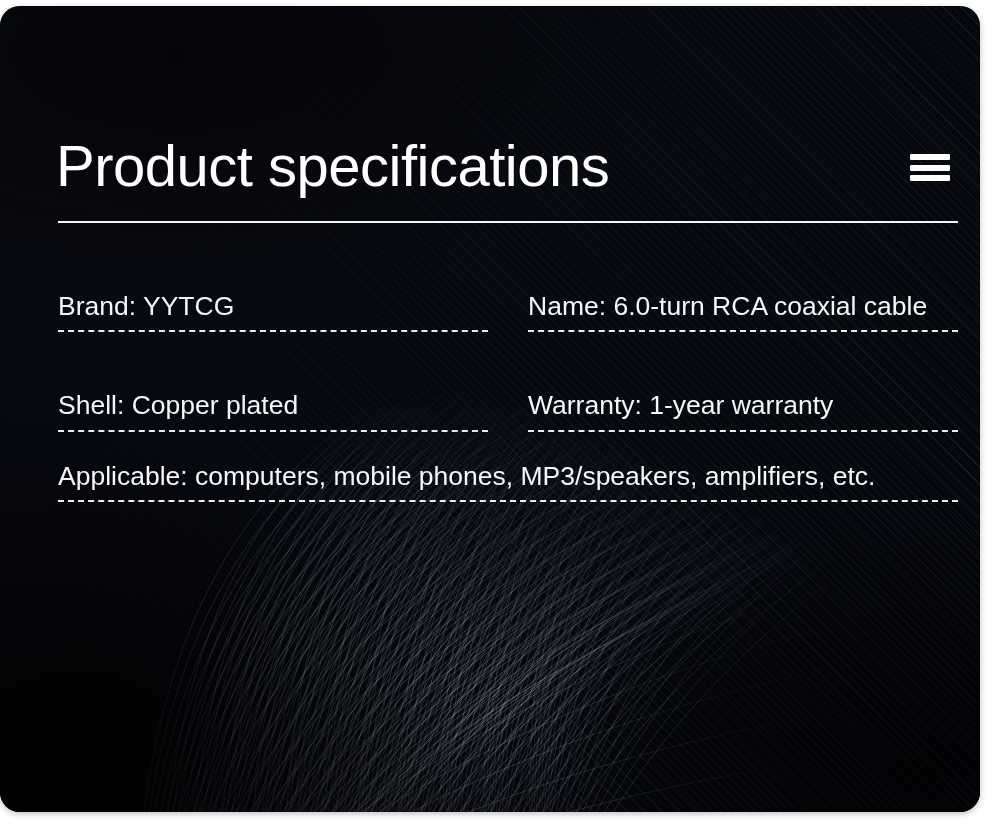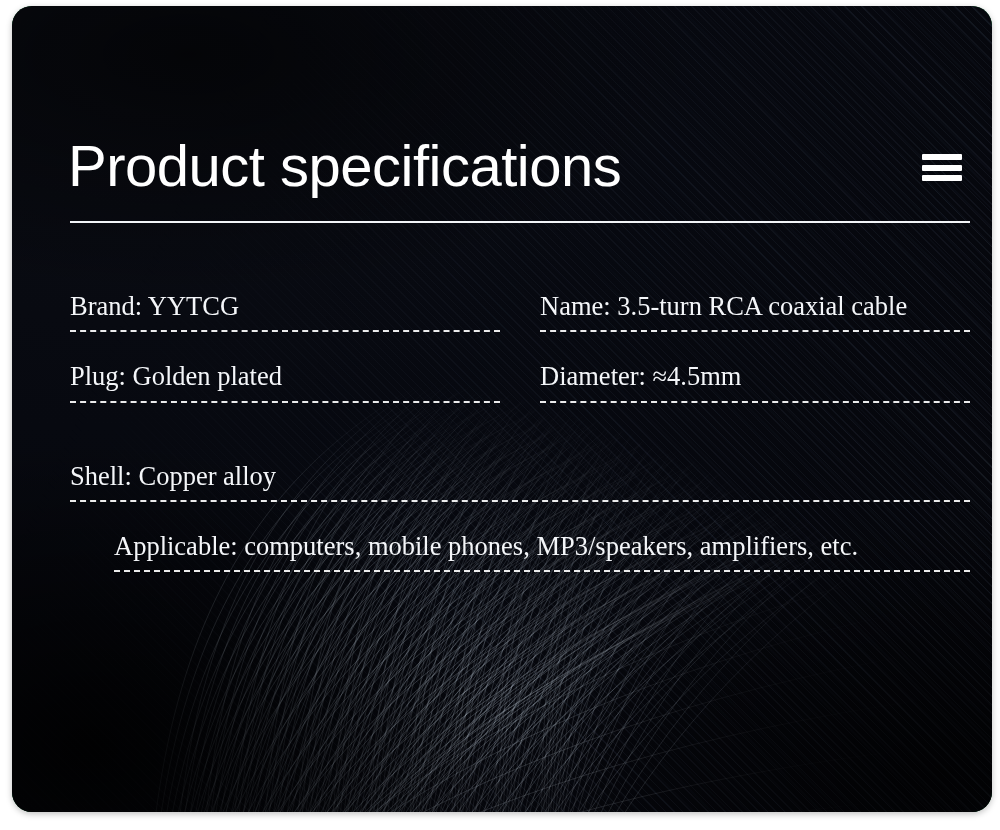--- a/index.html
+++ b/index.html
@@ -11,21 +11,21 @@
     height: 830px;
     overflow: hidden;
   }
   body {
     font-family: "Liberation Sans", "DejaVu Sans", sans-serif;
   }
 
   
   .spec-card {
     position: absolute;
-    left: 12px;
+    left: 0;
     top: 6px;
     width: 980px;
     height: 806px;
     border-radius: 20px;
     overflow: hidden;
     background: #15803d;
     box-shadow: 0 2px 6px rgba(0,0,0,0.25);
   }
 
   
@@ -150,31 +150,30 @@
     margin-bottom: 29px;
   }
   .spec-row:last-child { margin-bottom: 0; }
 
   .spec-cell {
     flex: 1 1 0;
     min-width: 0;
     padding-bottom: 8px;
     border-bottom: 2px dashed rgba(255,255,255,0.92);
   }
-  .spec-cell.full { flex: 1 1 100%; margin-left: 44px; }
+  .spec-cell.full { flex: 1 1 100%; }
 
   .spec-text {
     color: #f4f6f9;
     font-size: 26.5px;
     line-height: 1.18;
     font-weight: 400;
     white-space: nowrap;
     overflow: hidden;
     text-overflow: clip;
-    font-family: Liberation Serif, serif;
   }
 </style>
 </head>
 <body>
 
 <div class="spec-card">
 
   <div class="bg-base"></div>
   <div class="bg-stripes"></div>
   <div class="bg-stripes-2"></div>
@@ -266,39 +265,34 @@
 
     <div class="title-rule"></div>
 
     <div class="spec-grid">
 
       <div class="spec-row">
         <div class="spec-cell">
           <div class="spec-text">Brand: YYTCG</div>
         </div>
         <div class="spec-cell">
-          <div class="spec-text">Name: 3.5-turn RCA coaxial cable</div>
-        </div>
+          <div class="spec-text">Name: 6.0-turn RCA coaxial cable</div>
+        </div>
+      </div>
+
+
+      <div class="spec-row">
       </div>
 
       <div class="spec-row">
         <div class="spec-cell">
-          <div class="spec-text">Plug: Golden plated</div>
+          <div class="spec-text">Shell: Copper plated</div>
         </div>
         <div class="spec-cell">
-          <div class="spec-text">Diameter: ≈4.5mm</div>
-        </div>
-      </div>
-
-      <div class="spec-row">
-      </div>
-
-      <div class="spec-row">
-        <div class="spec-cell">
-          <div class="spec-text">Shell: Copper alloy</div>
+          <div class="spec-text">Warranty: 1-year warranty</div>
         </div>
       </div>
 
       <div class="spec-row">
         <div class="spec-cell full">
           <div class="spec-text">Applicable: computers, mobile phones, MP3/speakers, amplifiers, etc.</div>
         </div>
       </div>
 
     </div>

